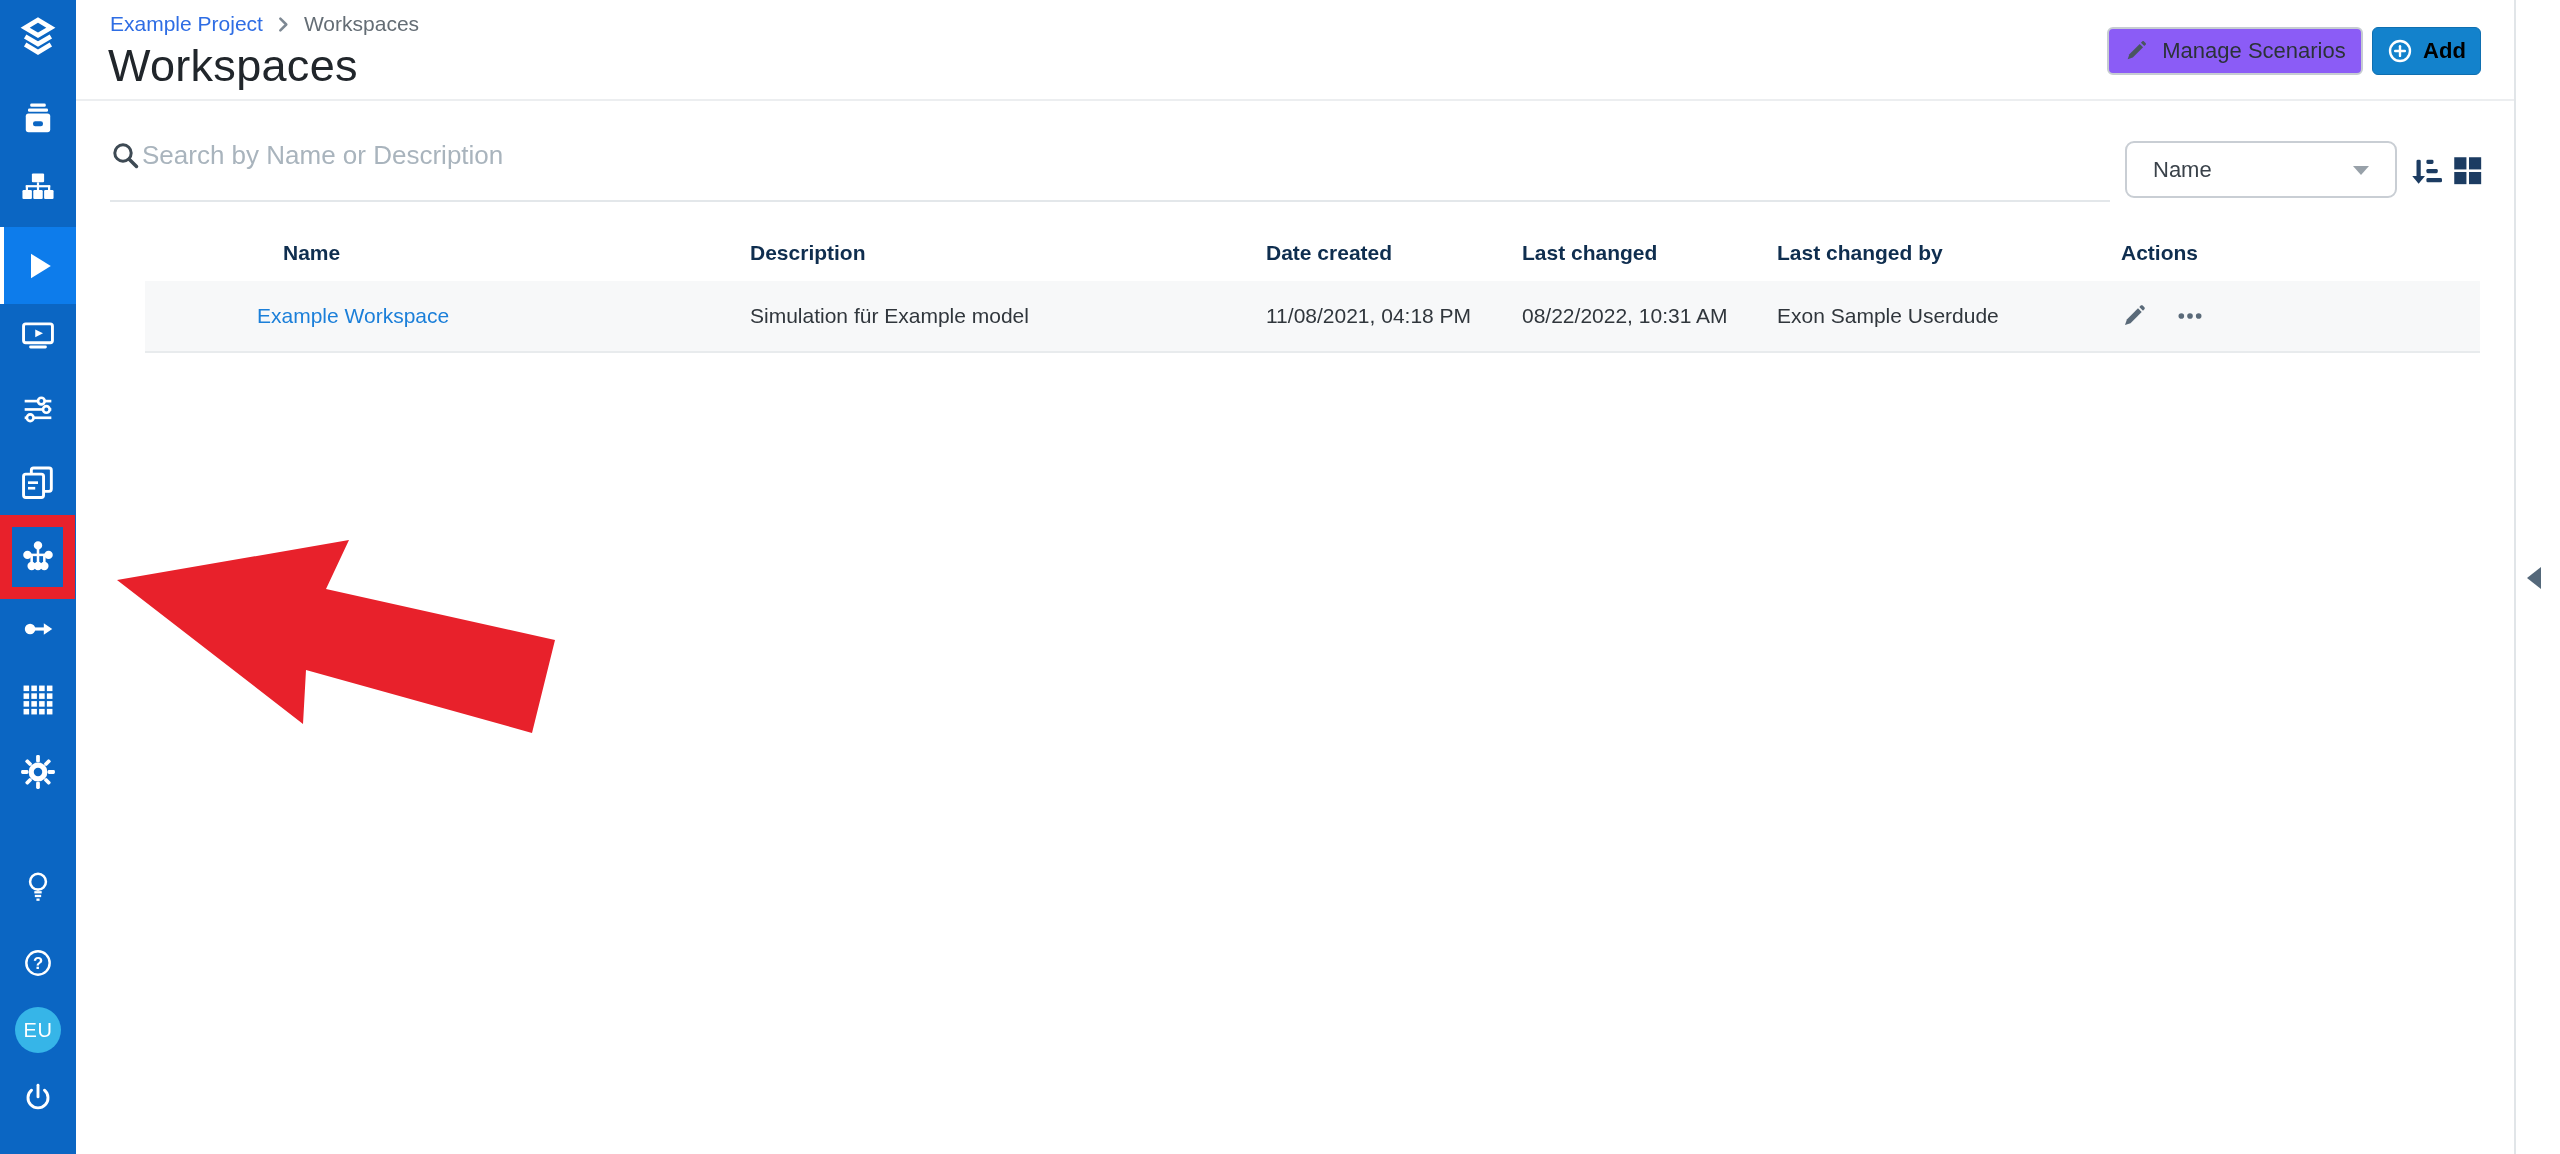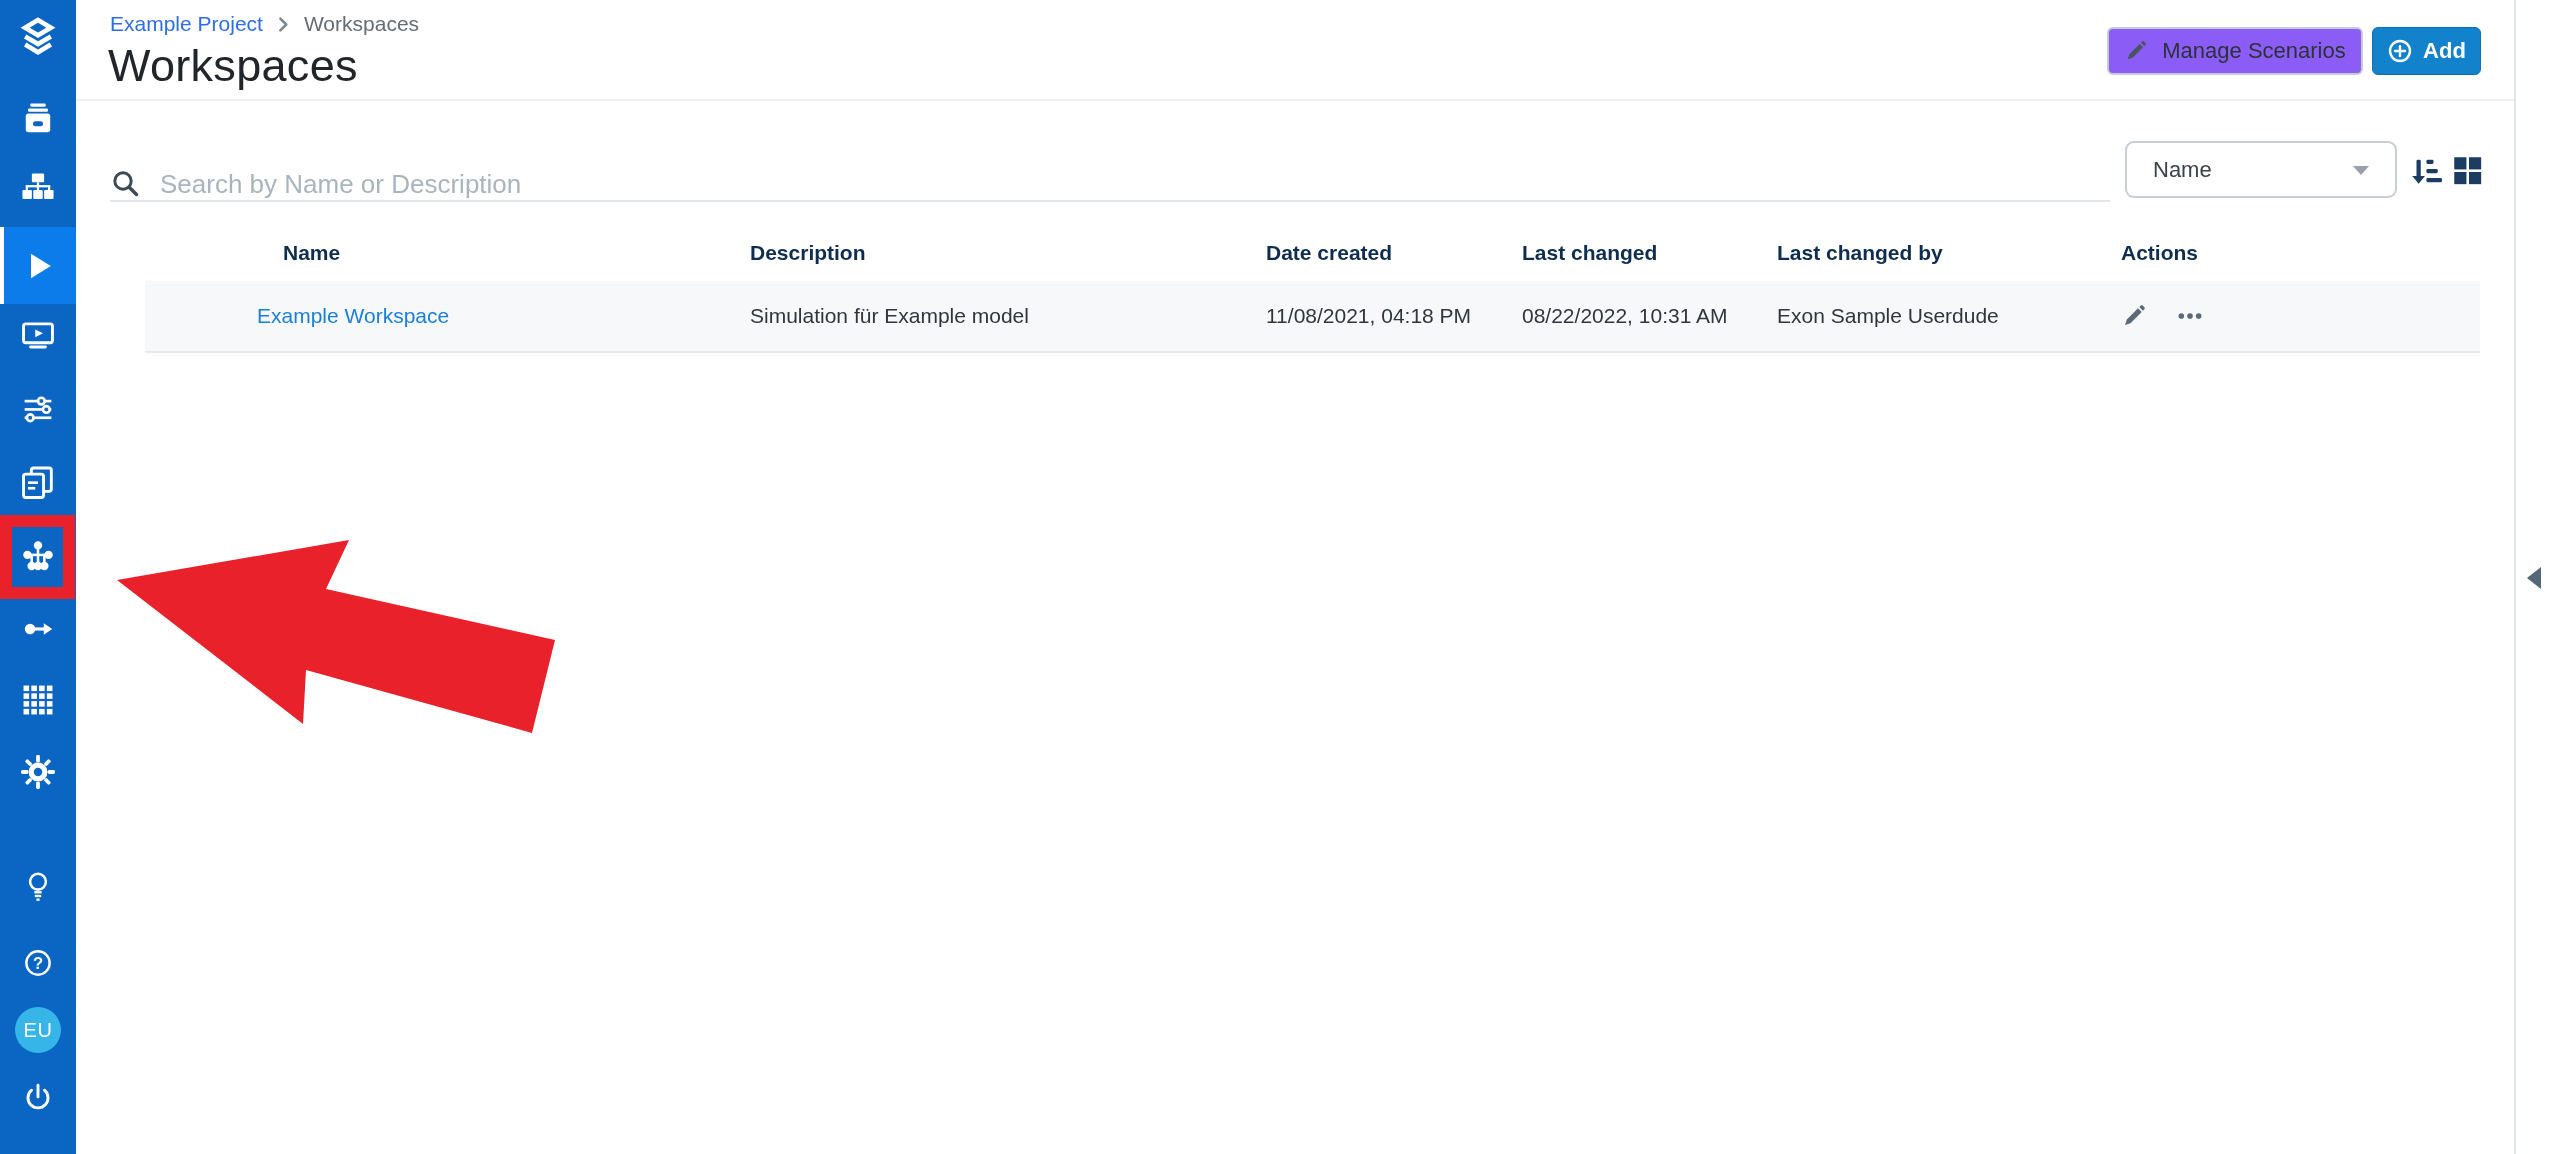--- a/index.html
+++ b/index.html
@@ -21,24 +21,24 @@
 
   
   .breadcrumb { position:absolute; left:110px; top:9px; height:30px; display:flex; align-items:center; gap:11px; font-size:21px; }
   .crumb-link { color:#2e6de4; cursor:pointer; }
   .crumb-current { color:#646d75; }
   .page-title { position:absolute; left:108px; top:40px; font-size:45px; color:#21262b; letter-spacing:0.3px; }
   .header-border { position:absolute; left:76px; top:99px; width:2438px; border-top:2px solid #eceef0; }
 
   .btn { display:flex; align-items:center; justify-content:center; border-radius:6px; cursor:pointer; font-size:22px; }
   .btn-manage { position:absolute; left:2107px; top:27px; width:256px; height:48px; background:#8b5cf6; border:2px solid #c6ccd2; color:#2b3238; gap:14px; }
-  .btn-add { position:absolute; left:2372px; top:27px; width:109px; height:48px; background:#1382cc; border:1px solid #0f6fb0; color:#ffffff; gap:10px; font-weight:bold; }
-
-  
-  .search-wrap { position:absolute; left:110px; top:140px; width:2000px; height:62px; display:flex; align-items:flex-end; gap:18px; border-bottom:2px solid #e3e7ea; }
+  .btn-add { position:absolute; left:2372px; top:27px; width:109px; height:48px; background:#1382cc; border:1px solid #0f6fb0; color:#000000; gap:10px; font-weight:bold; }
+
+  
+  .search-wrap { position:absolute; left:110px; top:140px; width:2000px; height:62px; display:flex; align-items:flex-start; border-bottom:2px solid #e3e7ea; }
   .search-wrap input { flex:1; border:none; outline:none; font-size:26px; color:#3a424a; font-family:"Liberation Sans", sans-serif; background:transparent; }
   .search-wrap input::placeholder { color:#a9b4bd; }
   .select-box { position:absolute; left:2125px; top:141px; width:272px; height:57px; border:2px solid #c9ced4; border-radius:9px; display:flex; align-items:center; cursor:pointer; }
   .select-label { margin-left:26px; font-size:22px; color:#3a424a; flex:1; }
   .select-chevron { margin-right:22px; }
   .icon-btn { position:absolute; width:38px; height:38px; display:flex; align-items:center; justify-content:center; cursor:pointer; }
 
   
   .table { position:absolute; left:145px; top:225px; width:2335px; }
   .thead { display:flex; align-items:center; height:56px; font-weight:bold; font-size:21px; color:#0f2e4f; }

